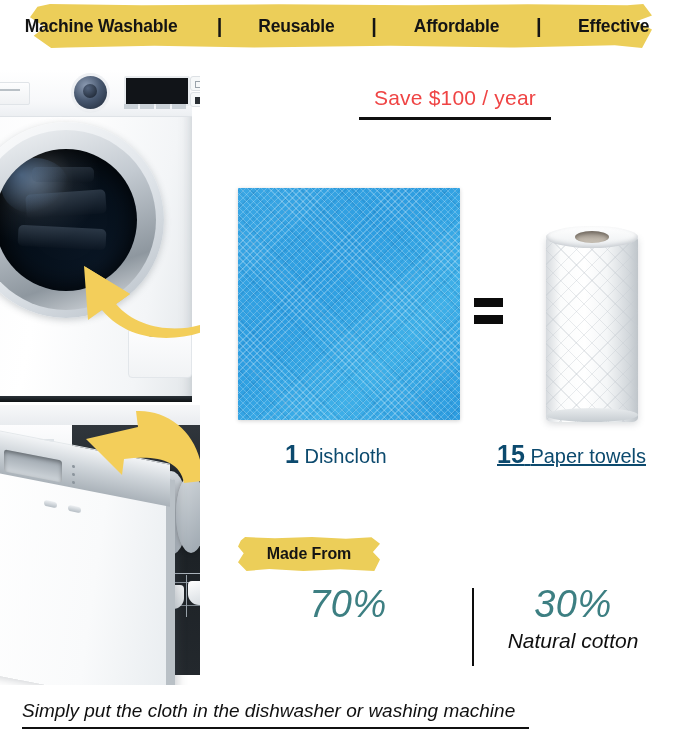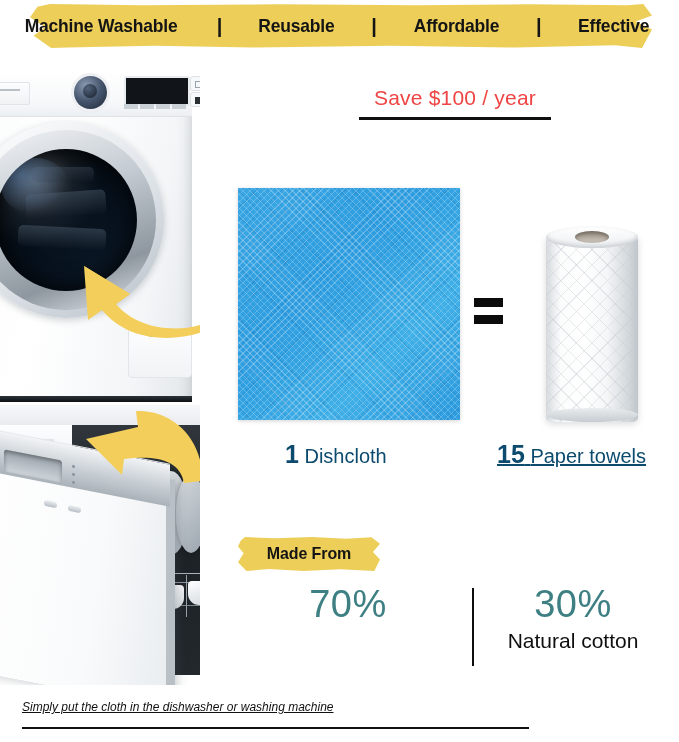--- a/index.html
+++ b/index.html
@@ -406,21 +406,21 @@
     display: flex; align-items: center; justify-content: center;
     font-size: 17px; font-weight: bold; color: #141414;
     font-family: "Liberation Sans Narrow", "Liberation Sans", sans-serif;
     transform: scaleX(0.94);
     letter-spacing: -0.1px;
   }
 
   .composition {
     position: absolute;
     left: 238px; top: 585px;
-    width: 441px; height: 90px;
+    width: 441px; height: 90px; font-style: italic;
   }
   .comp-col {
     position: absolute;
     text-align: center;
     width: 220px;
   }
   .comp-col.left  { left: 0; }
   .comp-col.right { left: 225px; }
   .comp-pct {
     font-size: 38px;
@@ -438,25 +438,24 @@
     position: absolute;
     left: 234px; top: 3px;
     width: 2px; height: 78px;
     background: #0d0d0d;
   }
 
   
   .footer-note {
     position: absolute;
     left: 22px; top: 700px;
-    font-size: 12px;
+    font-size: 19px;
     font-style: italic;
     color: #101010;
     white-space: nowrap;
-    text-decoration: underline;
   }
   .footer-rule {
     position: absolute;
     left: 22px; top: 727px;
     width: 507px; height: 2px;
     background: #101010;
   }
 </style>
 </head>
 <body>

